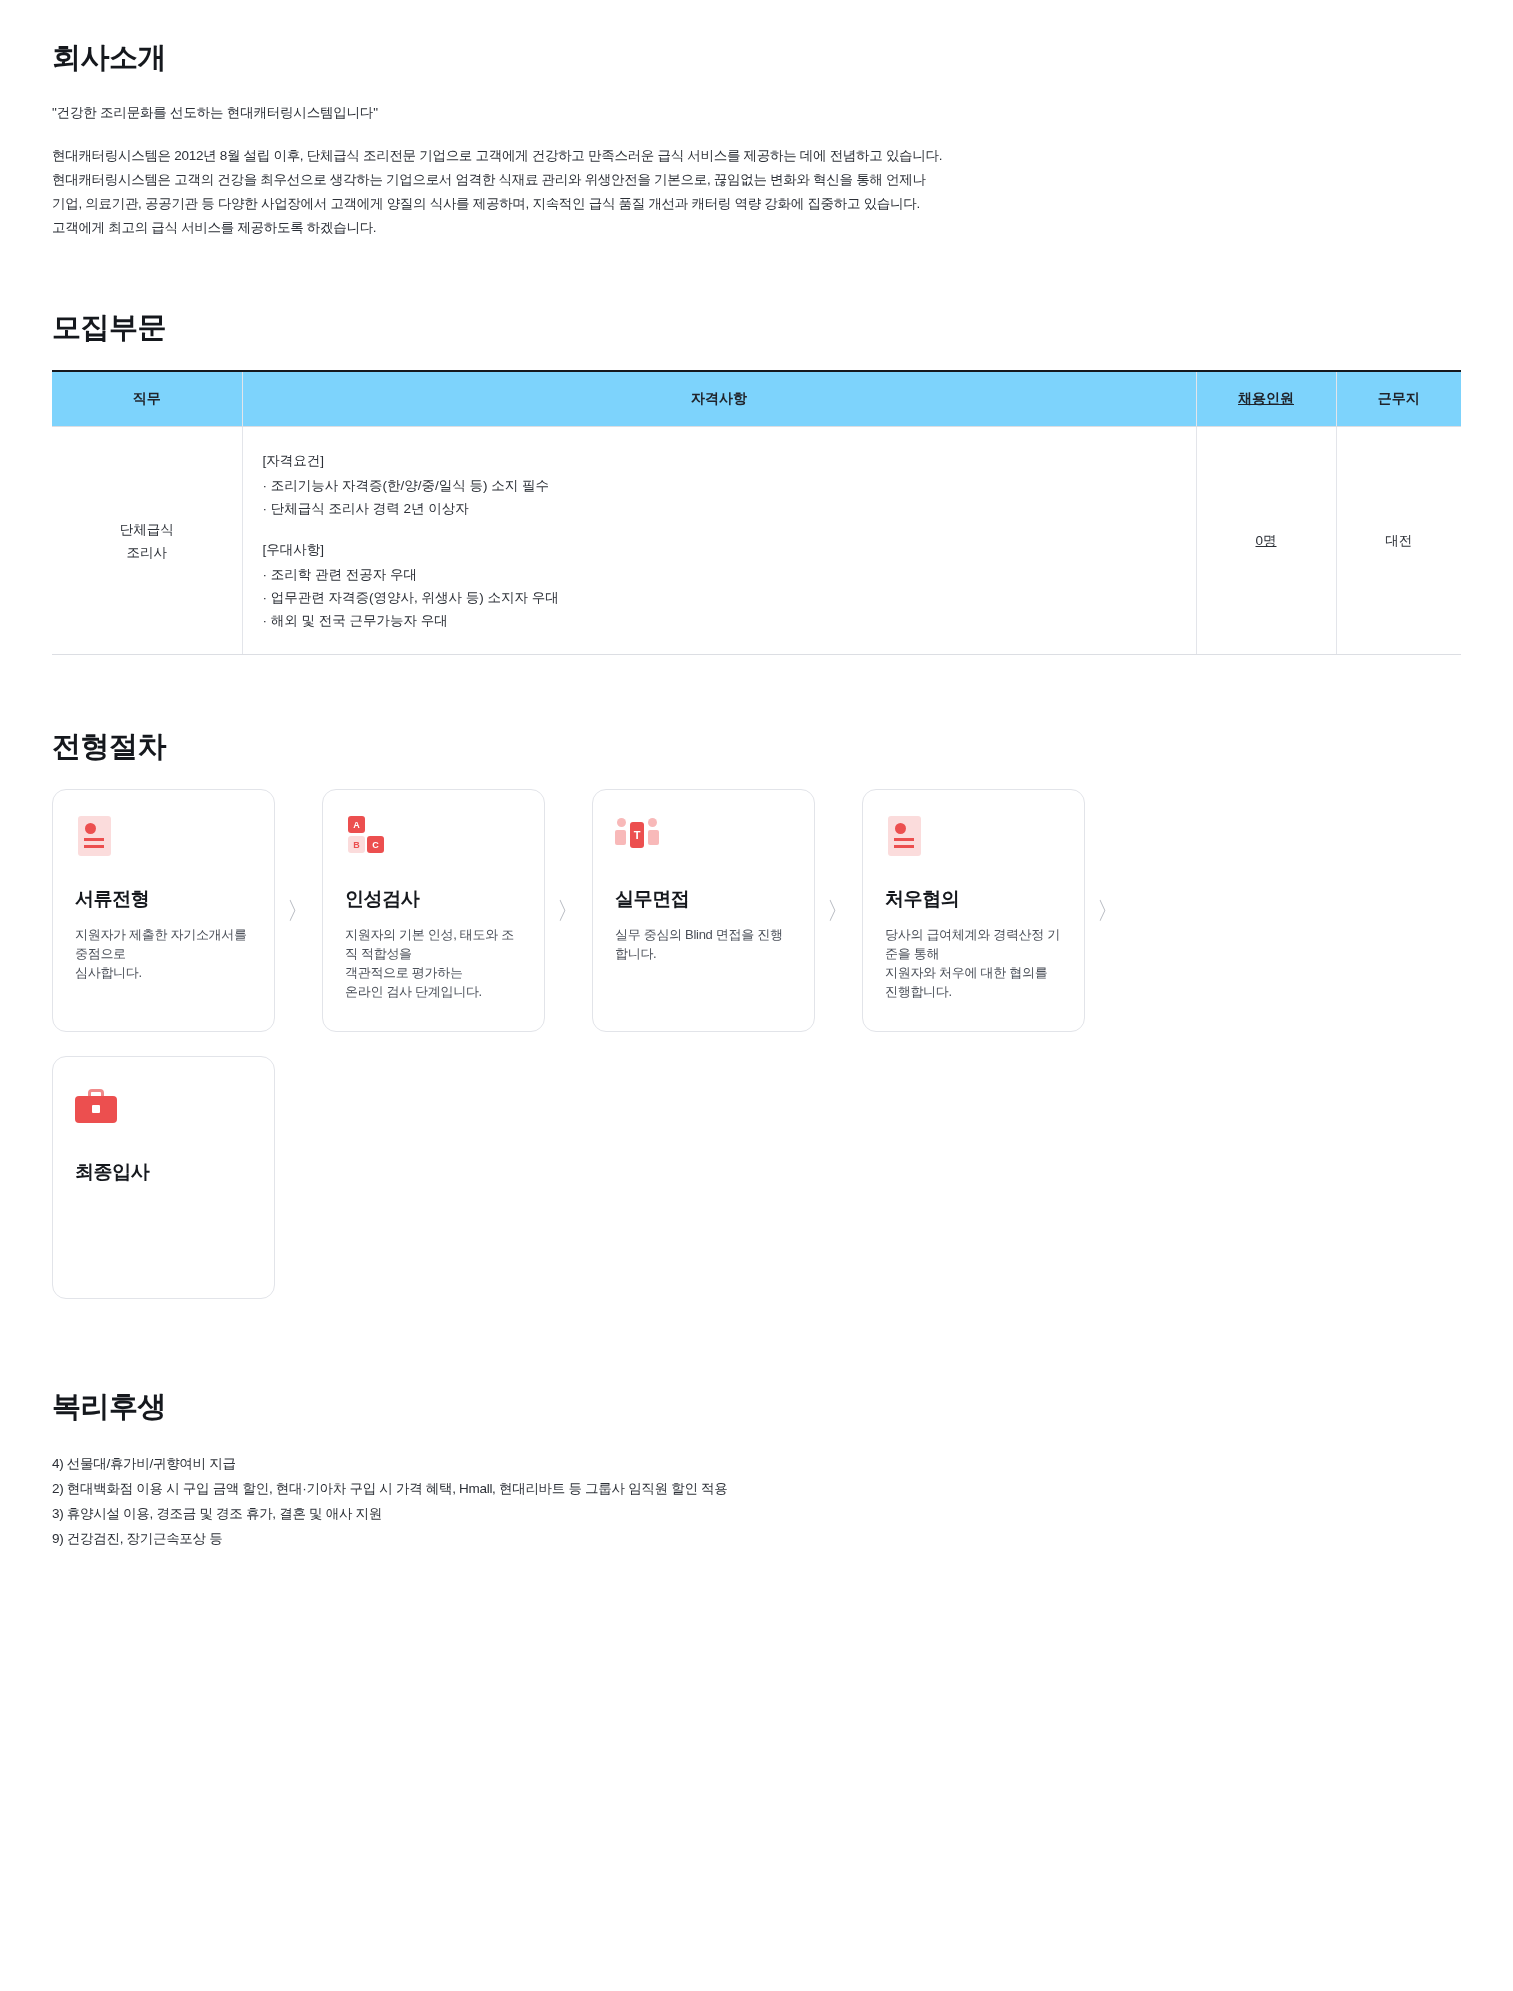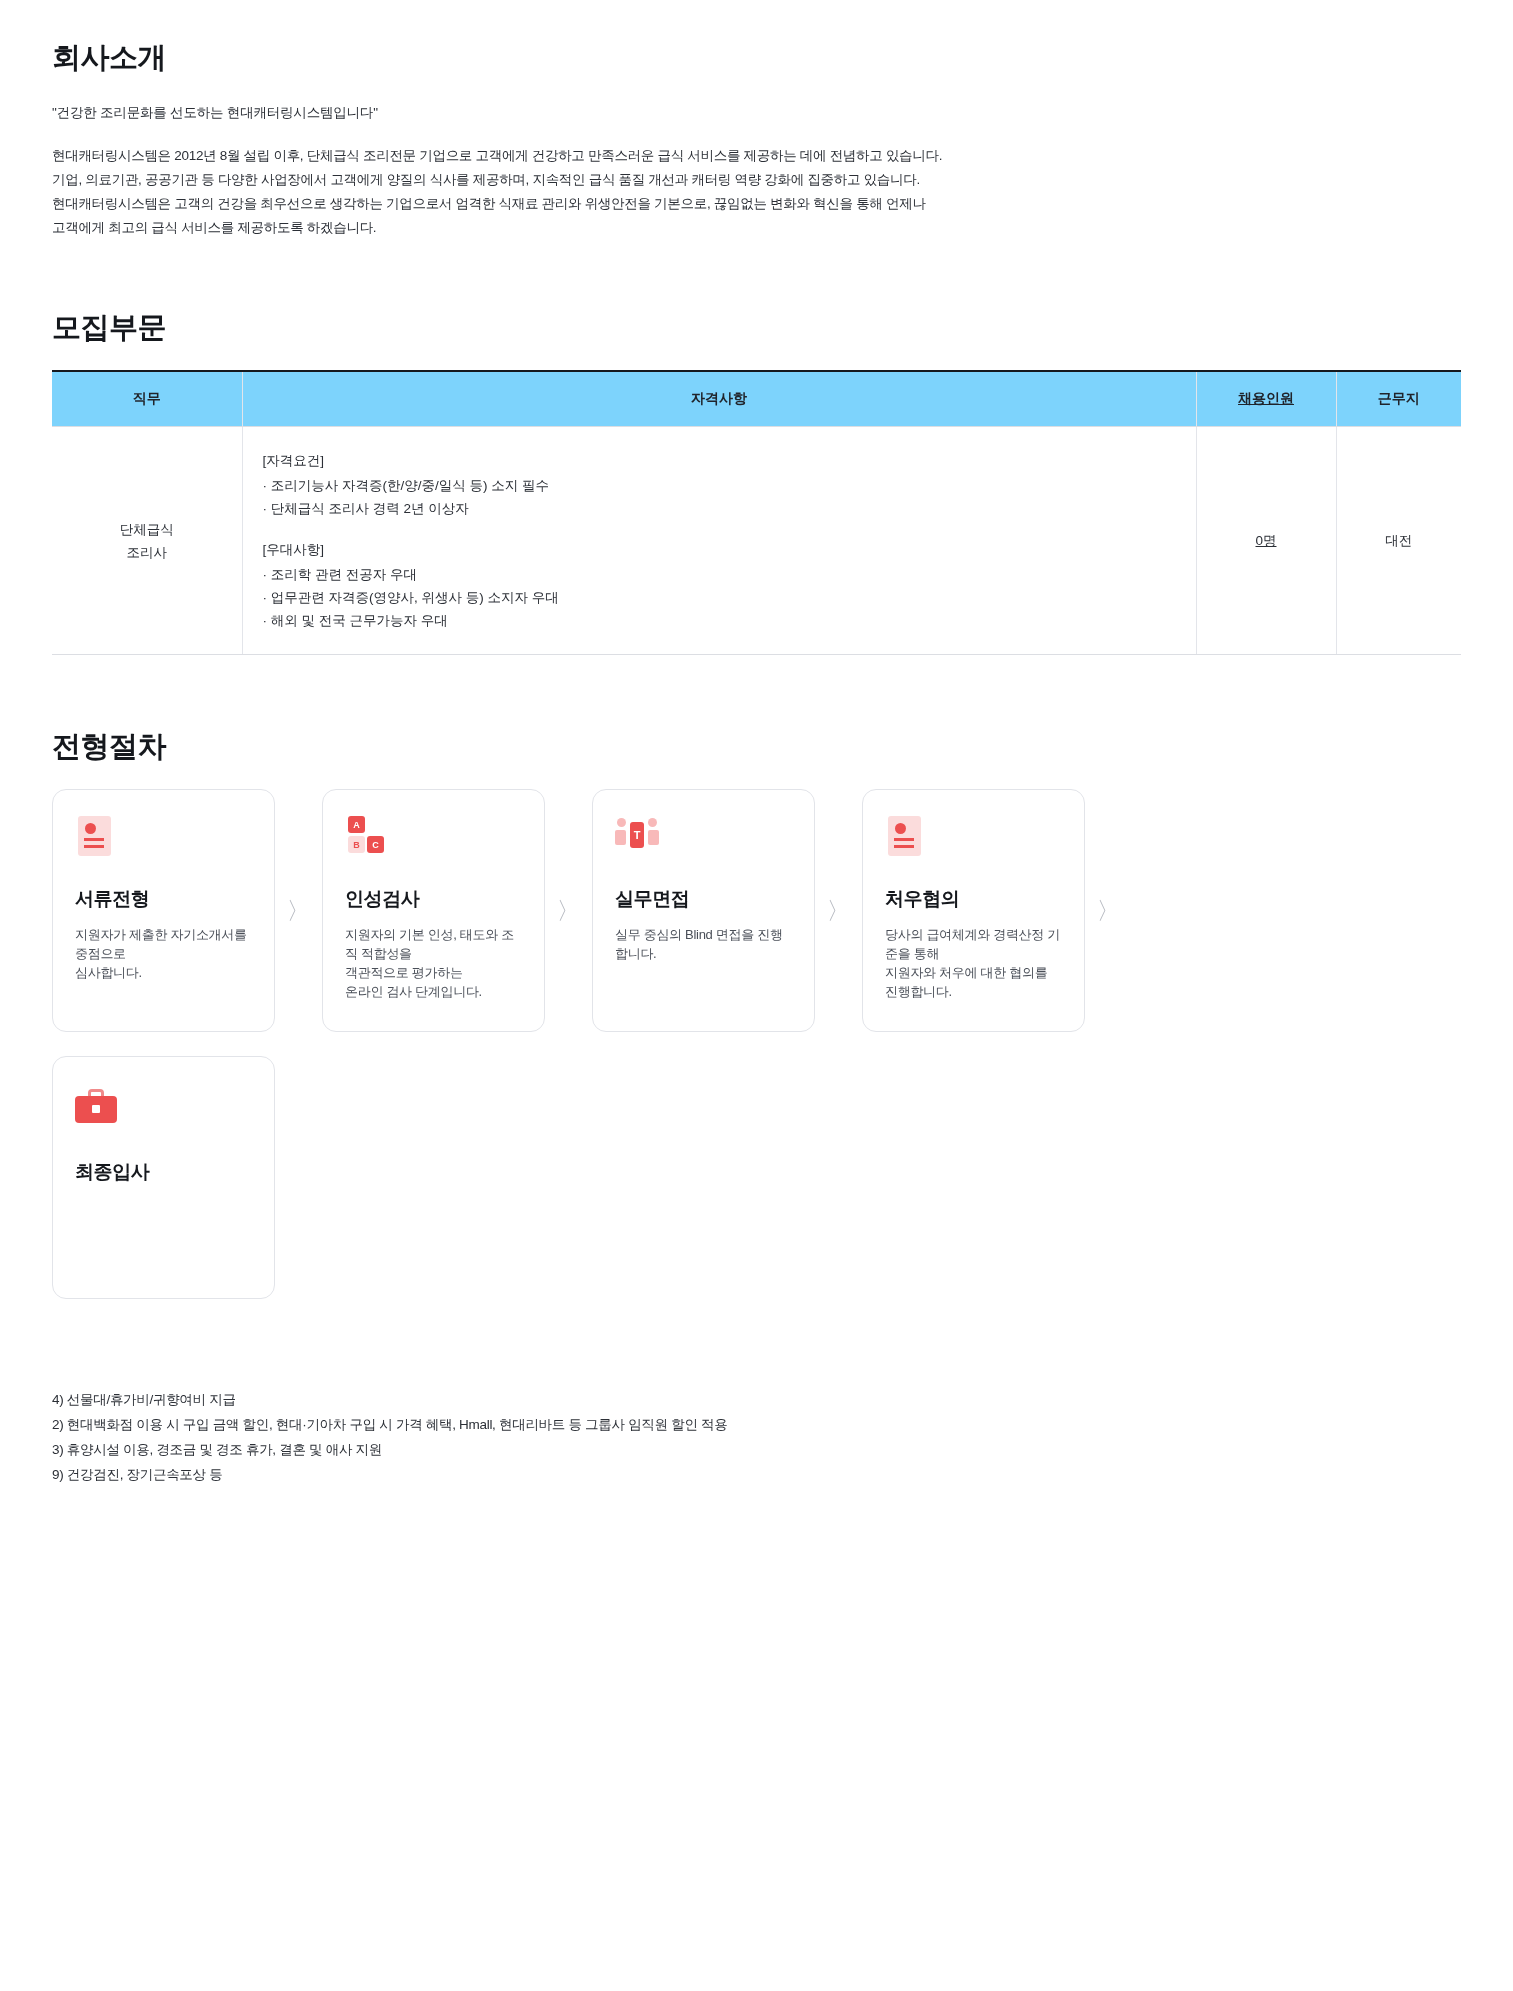--- a/index.html
+++ b/index.html
@@ -173,22 +173,22 @@
 </head>
 <body>
 
 <div class="page">
 
   <section class="sec-company">
     <h2 class="section-title">회사소개</h2>
     <div class="quote">"건강한 조리문화를 선도하는 현대캐터링시스템입니다"</div>
     <div class="para">
       <div>현대캐터링시스템은 2012년 8월 설립 이후, 단체급식 조리전문 기업으로 고객에게 건강하고 만족스러운 급식 서비스를 제공하는 데에 전념하고 있습니다.</div>
+      <div>현대캐터링시스템은 고객의 건강을 최우선으로 생각하는 기업으로서 엄격한 식재료 관리와 위생안전을 기본으로, 끊임없는 변화와 혁신을 통해 언제나</div>
       <div>기업, 의료기관, 공공기관 등 다양한 사업장에서 고객에게 양질의 식사를 제공하며, 지속적인 급식 품질 개선과 캐터링 역량 강화에 집중하고 있습니다.</div>
-      <div>현대캐터링시스템은 고객의 건강을 최우선으로 생각하는 기업으로서 엄격한 식재료 관리와 위생안전을 기본으로, 끊임없는 변화와 혁신을 통해 언제나</div>
       <div>고객에게 최고의 급식 서비스를 제공하도록 하겠습니다.</div>
     </div>
   </section>
 
   <section class="sec-recruit">
     <h2 class="section-title">모집부문</h2>
     <table class="recruit">
       <thead>
         <tr>
           <th class="col-duty">직무</th>
@@ -288,20 +288,21 @@
               <span class="body"></span>
             </div>
         </div>
         <div class="step-name">최종입사</div>
         <div class="step-desc"></div>
       </div>
     </div>
   </section>
 
   <section class="sec-benefit">
+    <h2 class="section-title">복리후생</h2>
     <div class="list-lines">
       <div>4) 선물대/휴가비/귀향여비 지급</div>
       <div>2) 현대백화점 이용 시 구입 금액 할인, 현대·기아차 구입 시 가격 혜택, Hmall, 현대리바트 등 그룹사 임직원 할인 적용</div>
       <div>3) 휴양시설 이용, 경조금 및 경조 휴가, 결혼 및 애사 지원</div>
       <div>9) 건강검진, 장기근속포상 등</div>
     </div>
   </section>
 
 
 </div>

